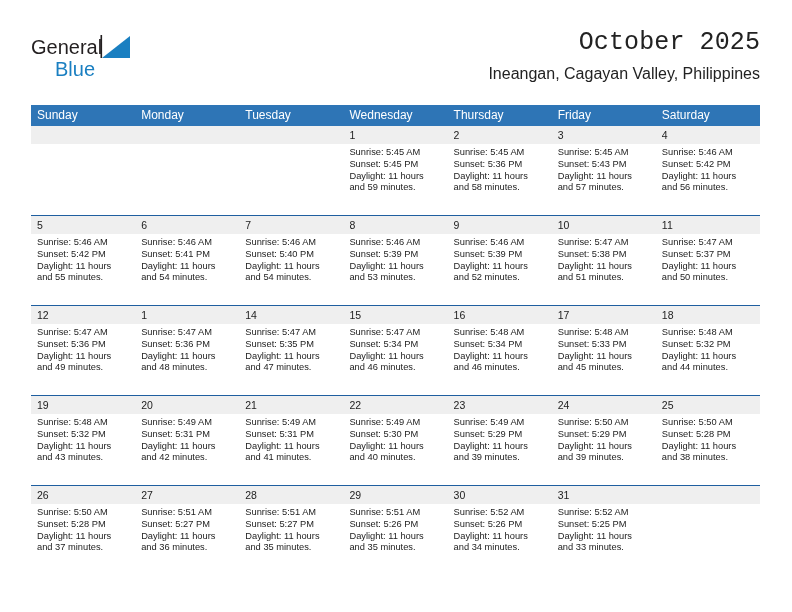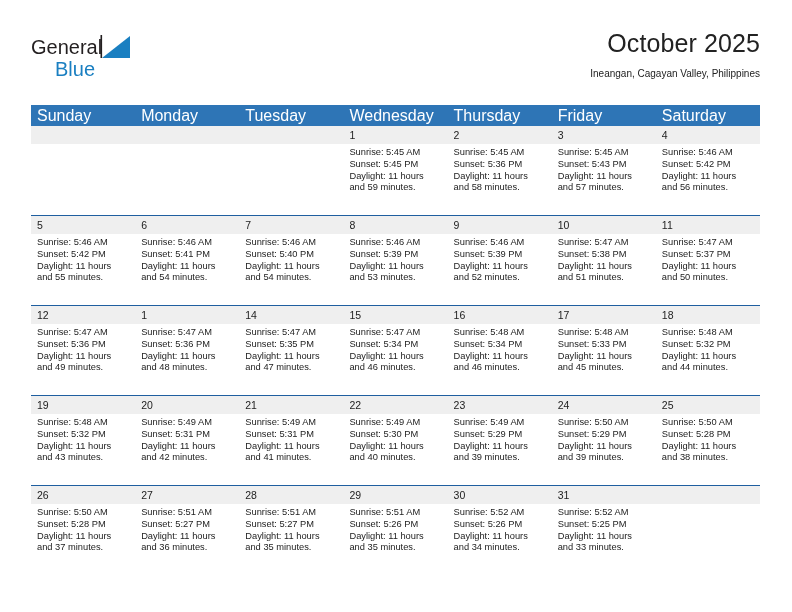--- a/index.html
+++ b/index.html
@@ -47,24 +47,25 @@
     top: 0;
     text-align: right;
   }
   .cal-title {
     font-size: 25px;
     font-weight: normal;
     color: #222222;
     line-height: 30px;
     letter-spacing: 0.1px;
     white-space: nowrap;
+    font-family: Liberation Mono, monospace;
   }
   .cal-subtitle {
     margin-top: 8px;
-    font-size: 10px;
+    font-size: 16px;
     font-weight: normal;
     color: #222222;
     line-height: 16px;
     white-space: nowrap;
   }
 
   
   .calendar {
     position: absolute;
     left: 31px;
@@ -72,21 +73,21 @@
     width: 729px;
     border-collapse: collapse;
     table-layout: fixed;
   }
 
   .calendar col { width: 104.14px; }
 
   .calendar thead th {
     background: #2e75b6;
     color: #ffffff;
-    font-size: 16px;
+    font-size: 12px;
     font-weight: normal;
     text-align: left;
     padding: 5px 0 5px 6px;
     height: 9px;
     line-height: 11px;
     border: none;
   }
 
   .calendar tbody td {
     vertical-align: top;

